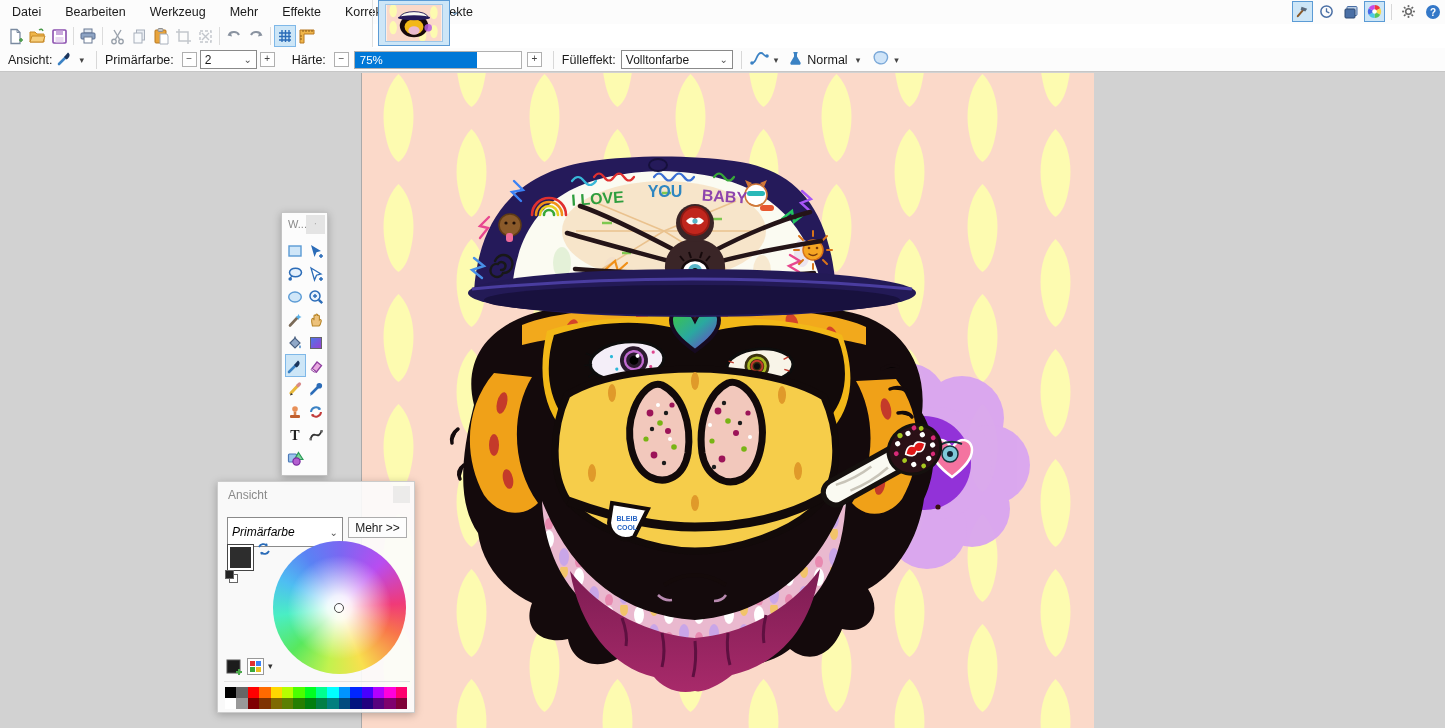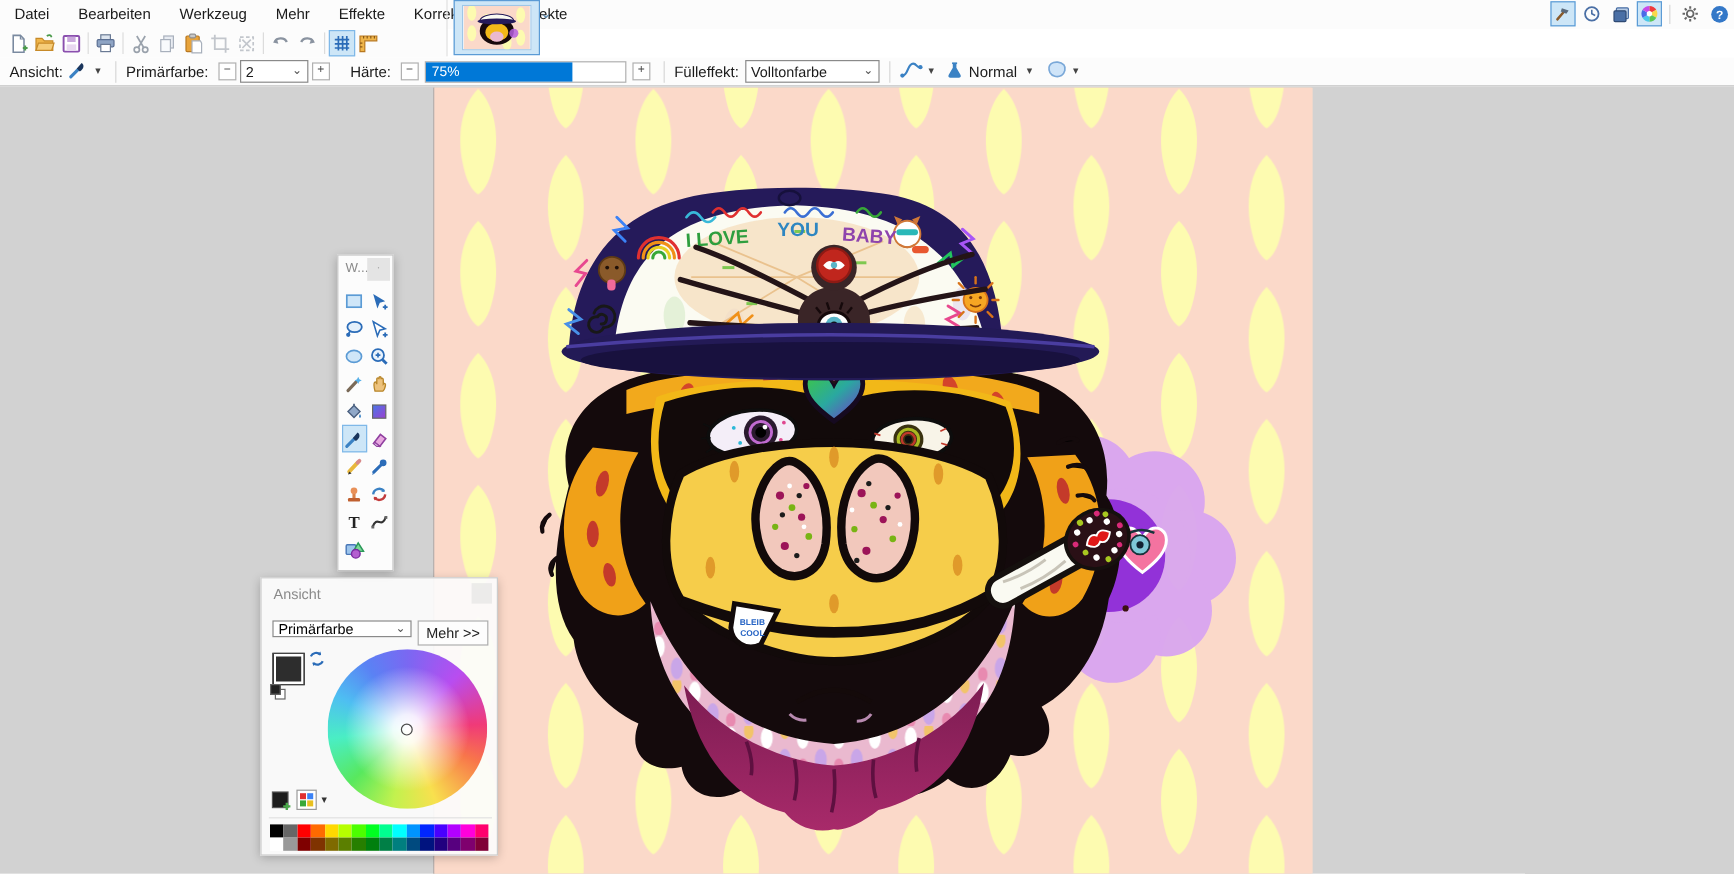--- a/index.html
+++ b/index.html
@@ -835,21 +835,21 @@
         </svg>
       </div>
     <div class="tool-cell"></div>
   </div>
 </div>
 
 <div id="colors-window" class="abs">
   <div id="colors-title">Ansicht</div>
   <div id="colors-close"></div>
 
-  <div id="mode-combo" class="combo" style="height:14px;">
+  <div id="mode-combo" class="combo" style="height:30px;font-style:italic;">
     <span>Primärfarbe</span>
       <span class="chev">⌄</span>
   </div>
   <div id="more-btn">Mehr &gt;&gt;</div>
 
   <div id="swatch-secondary"></div>
   <div id="swatch-primary" style="background: rgb(45, 45, 45);"></div>
   <div id="swap-colors">
     <svg width="14" height="14" viewBox="0 0 14 14">
         <path d="M2,5 a5,5 0 0 1 8,-1.5" fill="none" stroke="#2b6cb8" stroke-width="1.8"></path>

